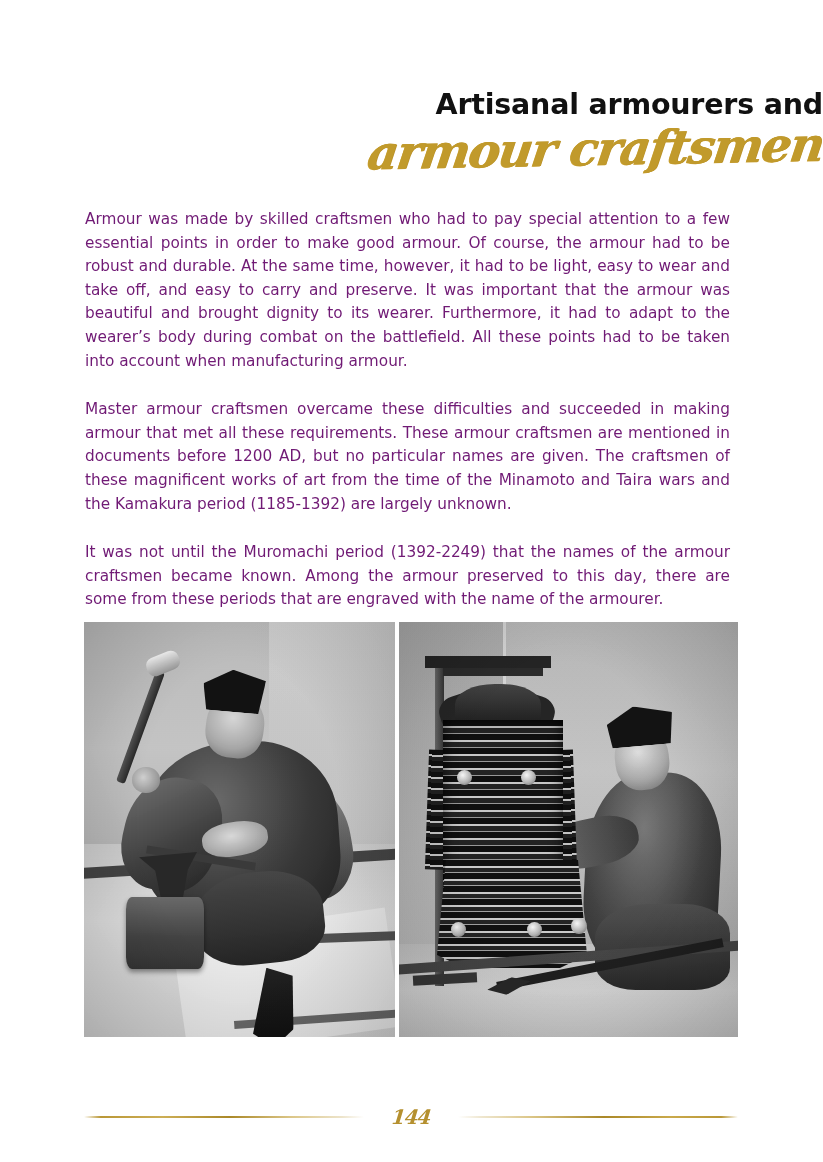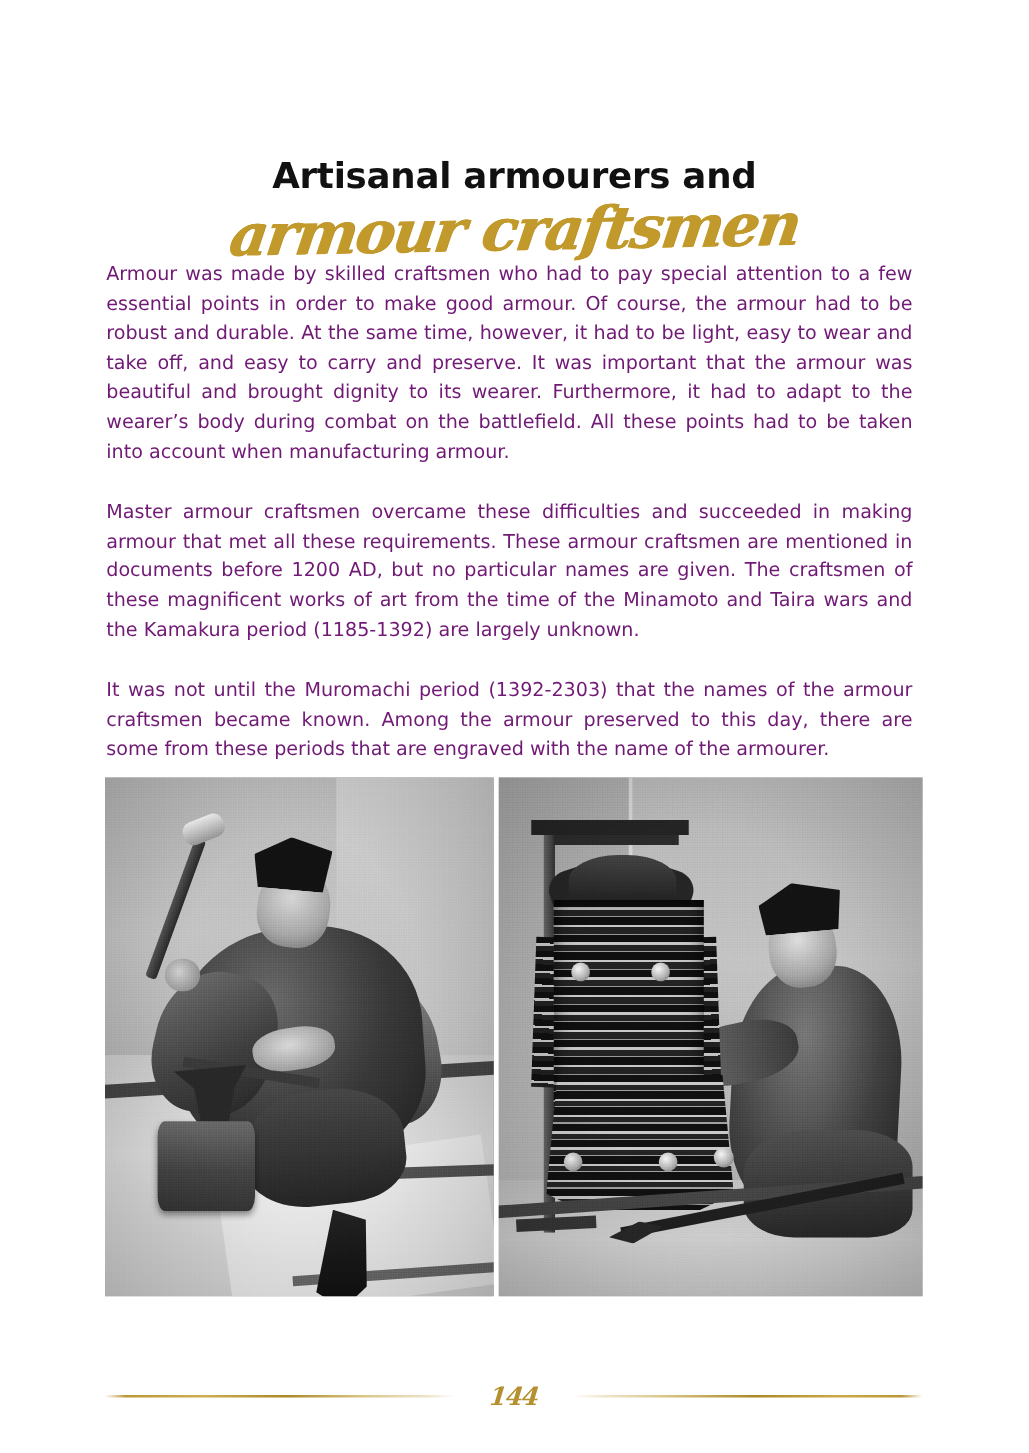--- a/index.html
+++ b/index.html
@@ -21,22 +21,21 @@
     inset: 0;
     background: #ffffff;
   }
 
   
   .title-block {
     position: absolute;
     left: 0;
     right: 0;
     top: 90px;
-    text-align: center;
-    margin-top: 36px;
+    text-align: right;
   }
   .title-main {
     font-family: "DejaVu Sans", sans-serif;
     font-size: 28.5px;
     font-weight: 700;
     letter-spacing: -0.2px;
     color: #111111;
     line-height: 1.08;
     margin: 0;
   }
@@ -439,21 +438,21 @@
   <div class="title-block">
     <h1 class="title-main">Artisanal armourers and</h1>
     <div>
       <span class="title-script">armour craftsmen</span>
     </div>
   </div>
 
   <div class="content">
     <p class="para">Armour was made by skilled craftsmen who had to pay special attention to a few essential points in order to make good armour. Of course, the armour had to be robust and durable. At the same time, however, it had to be light, easy to wear and take off, and easy to carry and preserve. It was important that the armour was beautiful and brought dignity to its wearer. Furthermore, it had to adapt to the wearer’s body during combat on the battlefield. All these points had to be taken into account when manufacturing armour.</p>
     <p class="para">Master armour craftsmen overcame these difficulties and succeeded in making armour that met all these requirements. These armour craftsmen are mentioned in documents before 1200 AD, but no particular names are given. The craftsmen of these magnificent works of art from the time of the Minamoto and Taira wars and the Kamakura period (1185-1392) are largely unknown.</p>
-    <p class="para">It was not until the Muromachi period (1392-2303) that the names of the armour craftsmen became known. Among the armour preserved to this day, there are some from these periods that are engraved with the name of the armourer.</p>
+    <p class="para">It was not until the Muromachi period (1392-2249) that the names of the armour craftsmen became known. Among the armour preserved to this day, there are some from these periods that are engraved with the name of the armourer.</p>
   </div>
 
   <div class="figure">
     <div class="photo-row">
 
       <div class="photo photo-left" aria-label="Armour craftsman seated on tatami striking a metal plate with a hammer over a wooden stump anvil">
         <div class="l-wall"></div>
         <div class="l-wall2"></div>
         <div class="l-floor"></div>
         <div class="l-mat-edge"></div>

